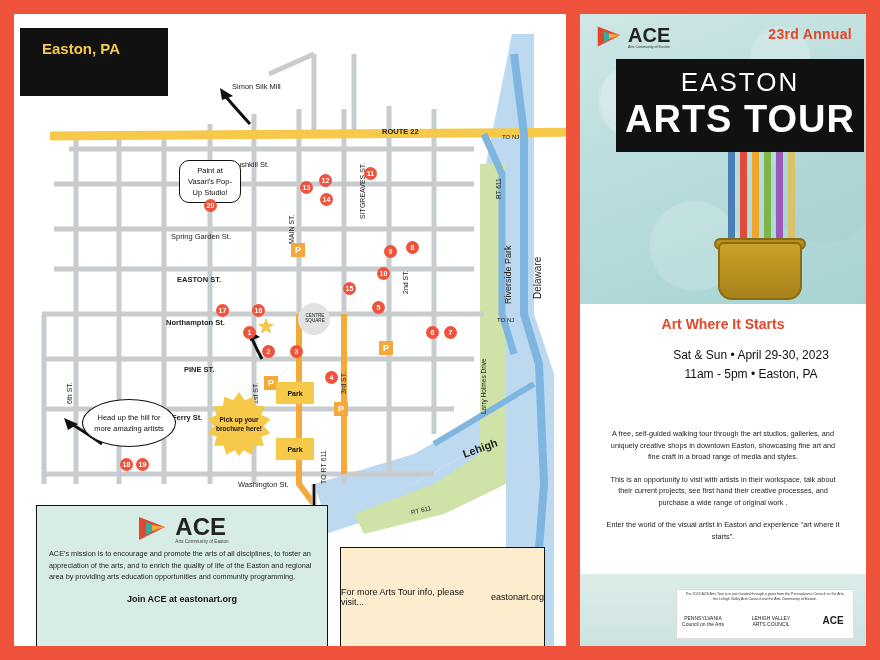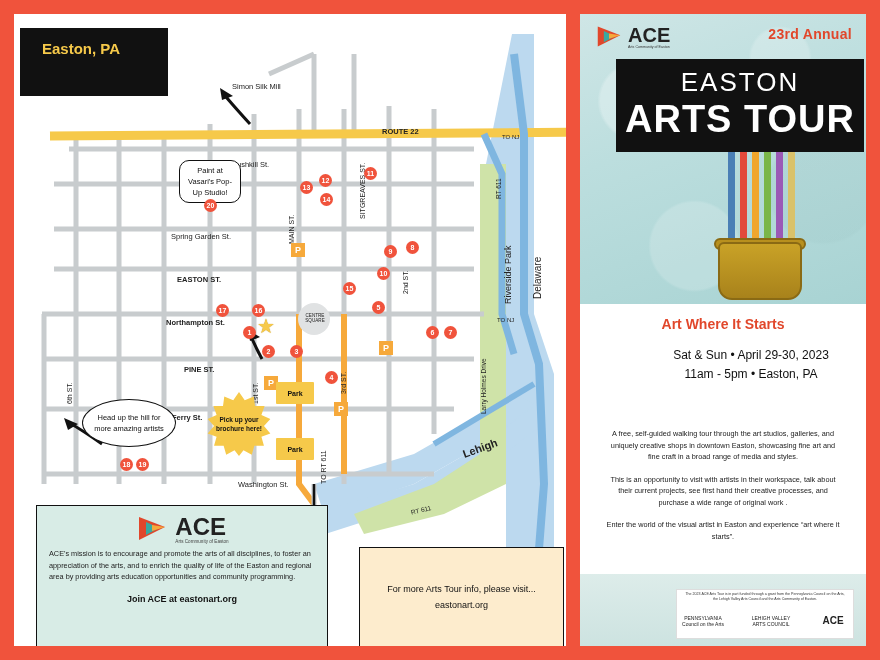--- a/index.html
+++ b/index.html
@@ -65,22 +65,22 @@
     position:absolute; left:22px; top:491px; width:292px; height:142px;
     background:#d8ece6; border:1px solid #111; padding:8px 12px;
     text-align:center;
   }
   .ace-box .ace-logo-row { display:flex; align-items:center; justify-content:center; gap:6px; margin-bottom:4px; }
   .ace-mission { font-size:7.3px; color:#222; line-height:11.5px; text-align:left; }
   .ace-join { font-size:9px; font-weight:bold; color:#111; margin-top:11px; }
 
   
   .info-box {
-    position:absolute; left:345px; top:533px; width:205px; height:100px;
-    background:#fdeccd; border:1px solid #111; display:flex; flex-direction:column;
+    position:absolute; left:326px; top:533px; width:205px; height:100px;
+    background:#fdeccd; border:1px solid #111; display:flex; 
     align-items:center; justify-content:center; gap:6px;
   }
   .info-box div { font-size:9px; color:#111; }
 
   
   .right-panel { position:absolute; left:580px; top:14px; width:286px; height:632px; background:#ffffff; overflow:hidden; }
   .hero {
     position:absolute; left:0; top:0; width:286px; height:290px;
     background: linear-gradient(160deg,#cfe6e6 0%,#bcdede 40%,#a8d3d3 100%);
     overflow:hidden;

